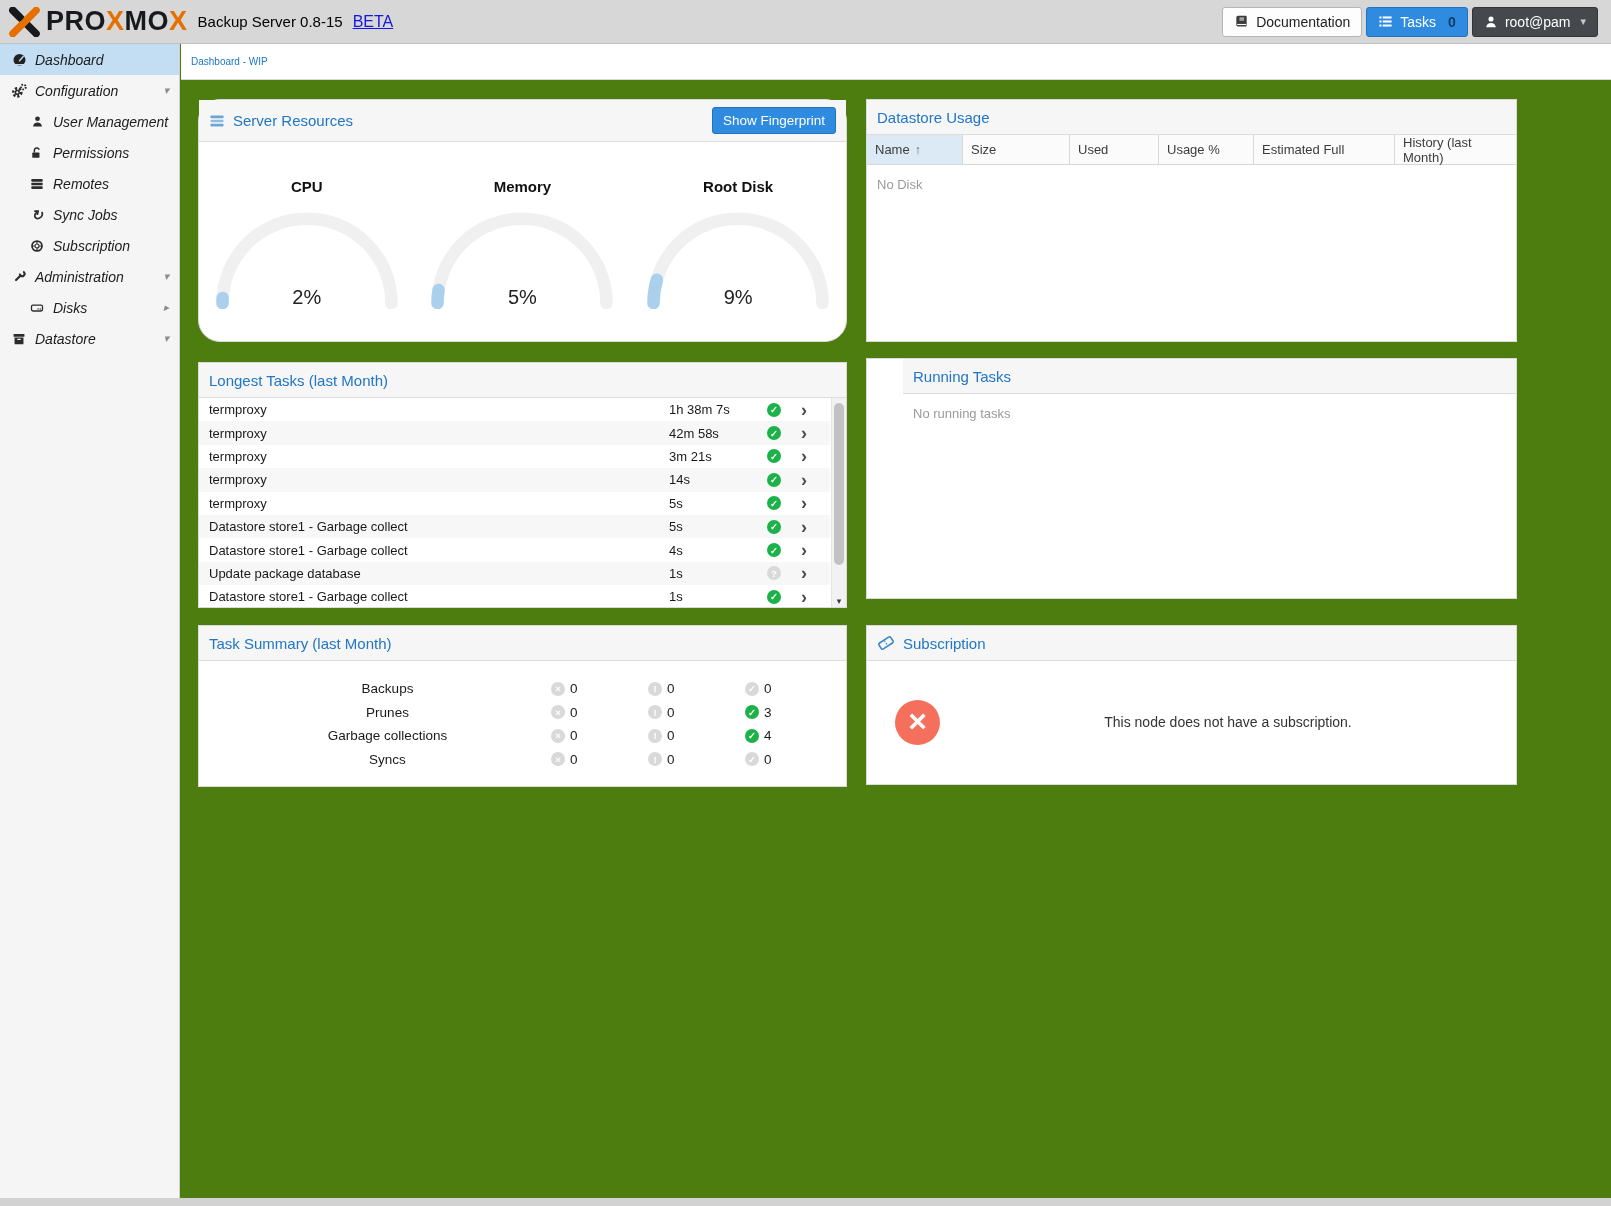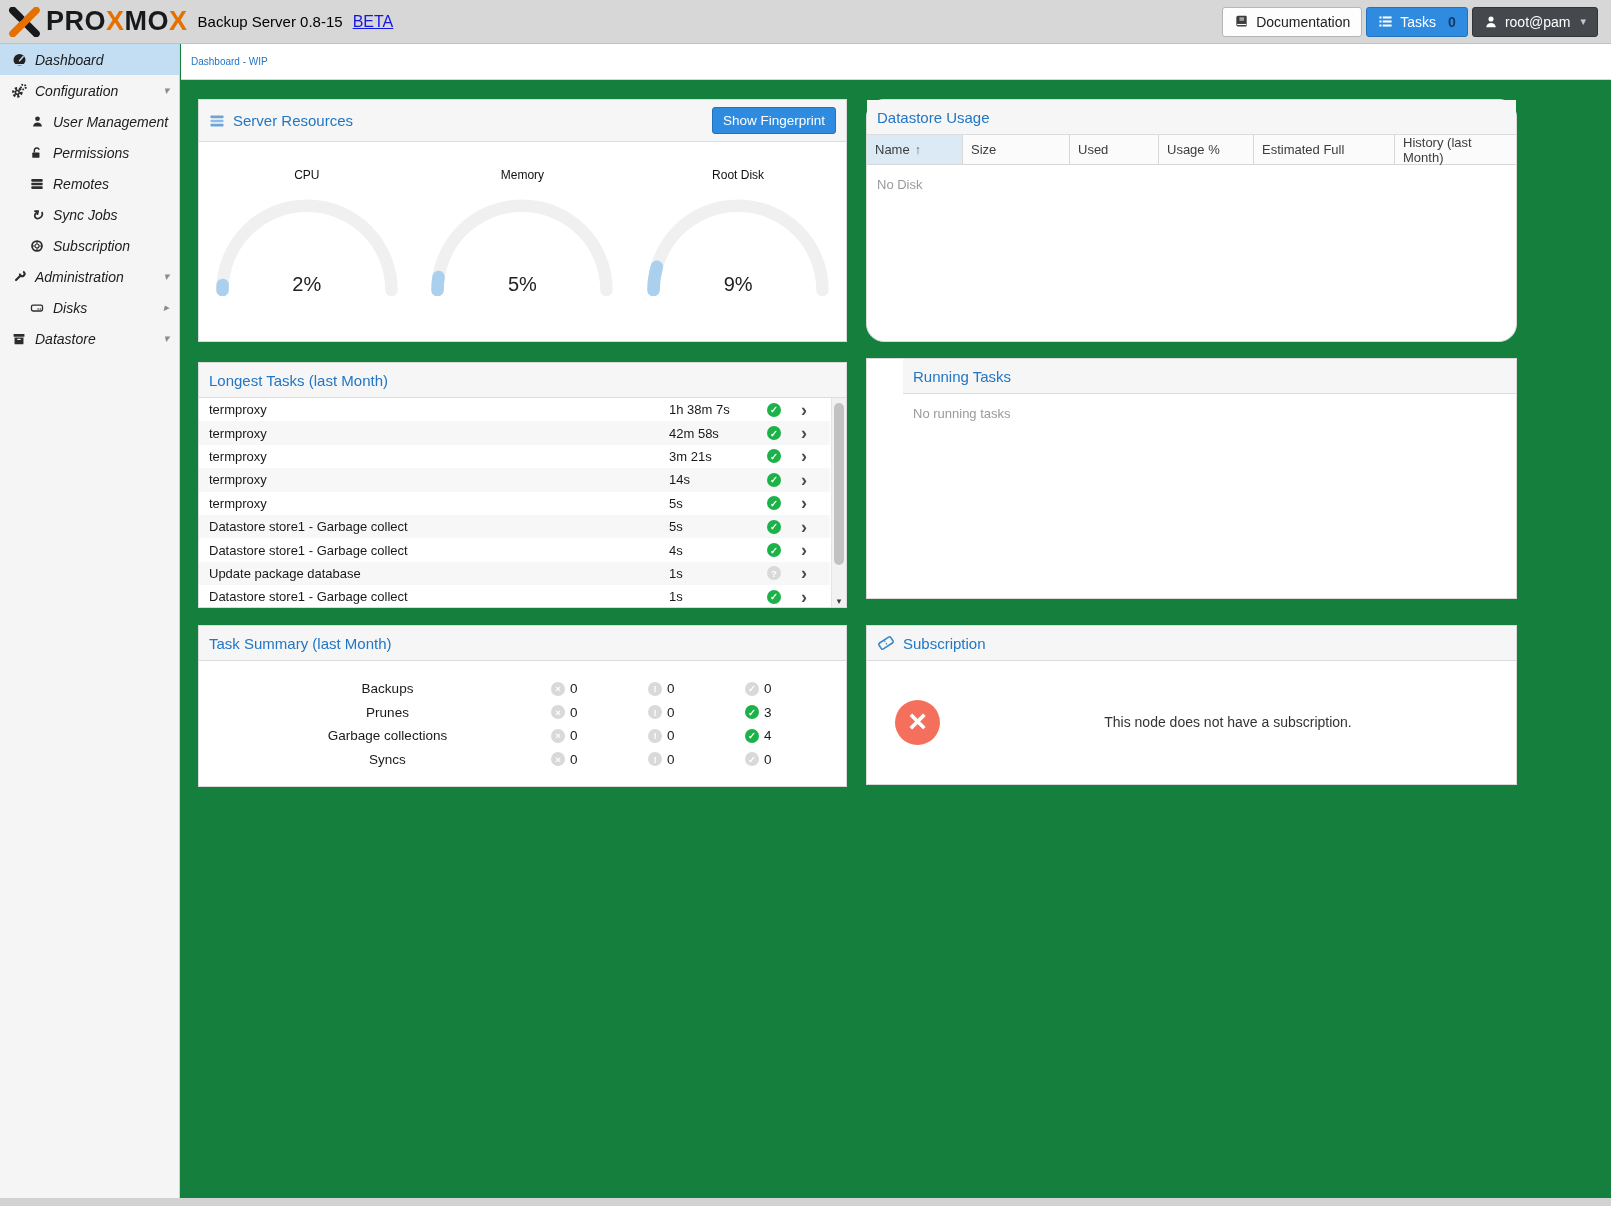--- a/index.html
+++ b/index.html
@@ -1,19 +1,19 @@
 <!DOCTYPE html>
 <html><head>
 <meta charset="utf-8">
 <style>
   * { box-sizing: border-box; margin: 0; padding: 0; }
   html,body { background:#e8e8e8; }
   .screen {
     position: relative; width: 1611px; height: 1206px;
-    background: #15803d; overflow: hidden;
+    background: #4d7c0f; overflow: hidden;
     font-family: "Liberation Sans", sans-serif; color:#1a1a1a;
   }
   
   .topbar {
     position:absolute; left:0; top:0; width:1611px; height:44px;
     background:#d7d7d7; border-bottom:1px solid #c2c2c2;
     display:flex; align-items:center;
   }
   .logo { display:flex; align-items:center; margin-left:8px; }
   .logo-mark { margin-right:5px; }
@@ -56,36 +56,36 @@
     font-size:10px; color:#2176c5;
   }
   
   .panel { position:absolute; border:1px solid #dadada; background:#fff; }
   .panel-header {
     height:35px; background:#f6f6f6; border-bottom:1px solid #dcdcdc;
     display:flex; align-items:center; padding:0 10px;
     font-size:15px; color:#2176c5; gap:8px;
   }
   .panel-header .ph-icon { display:flex; align-items:center; color:#4a90cc; }
-  #p-server { left:198px; top:99px;  width:649px; height:243px; }
+  #p-server { left:198px; top:99px;  width:649px; height:243px;border-radius:22px; }
   #p-server .panel-header { height:42px; }
-  #p-datastore { left:866px; top:99px; width:651px; height:243px;border-radius:18px; }
+  #p-datastore { left:866px; top:99px; width:651px; height:243px; }
   #p-longest { left:198px; top:362px; width:649px; height:246px; }
   #p-running { left:866px; top:358px; width:651px; height:241px;padding-left:36px; }
   #p-summary { left:198px; top:625px; width:649px; height:162px; }
   #p-subs    { left:866px; top:625px; width:651px; height:160px; }
   .fp-btn {
     margin-left:auto; height:27px; padding:0 10px; border-radius:3px;
     background:#2e8be0; border:1px solid #2273bd; color:#fff; font-size:13.5px;
     cursor:pointer; font-family:"Liberation Sans", sans-serif;
   }
   
   .gauges { display:flex; padding-top:26px; }
   .gauge { width:33.33%; text-align:center; }
-  .gauge-label { font-size:12px; font-weight:normal; color:#111; margin-bottom:14px; }
+  .gauge-label { font-size:15px; font-weight:bold; color:#111; margin-bottom:14px;margin-top:10px; }
   .gauge-wrap { position:relative; display:inline-block; }
   .gauge-track { stroke:#f0f0f0; }
   .gauge-value { stroke:#abd0ee; }
   .gauge-text {
     position:absolute; left:0; right:0; bottom:4px;
     font-size:20px; color:#222;
   }
   
   .dgrid-head { display:flex; height:30px; border-bottom:1px solid #d8d8d8; }
   .dg-cell {

